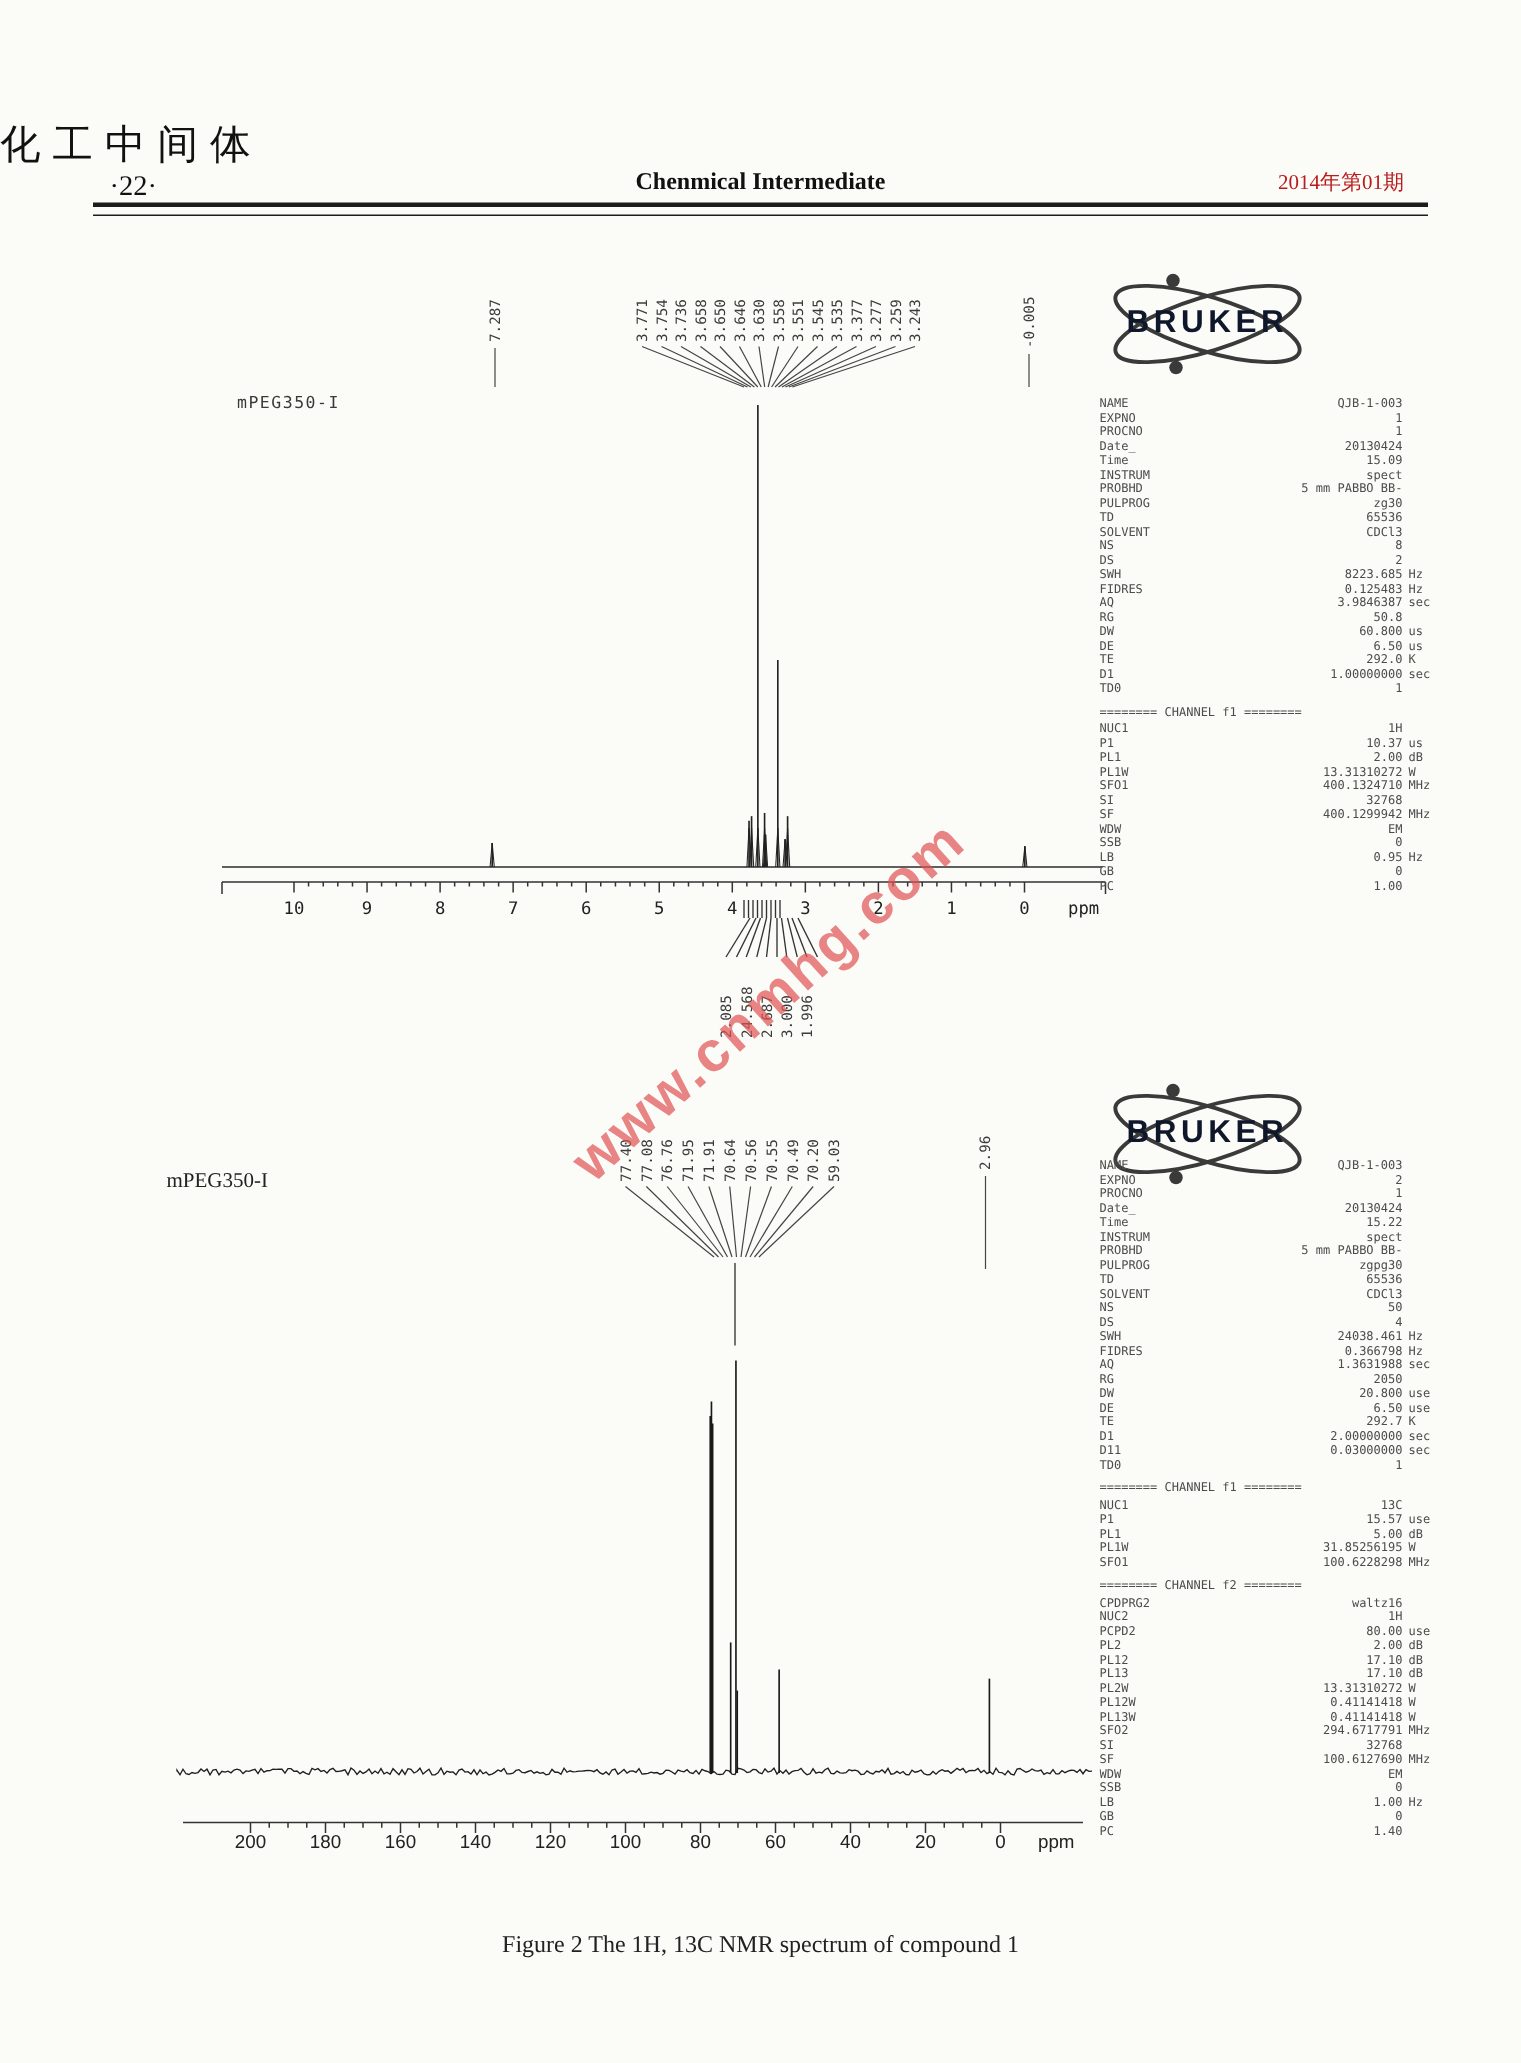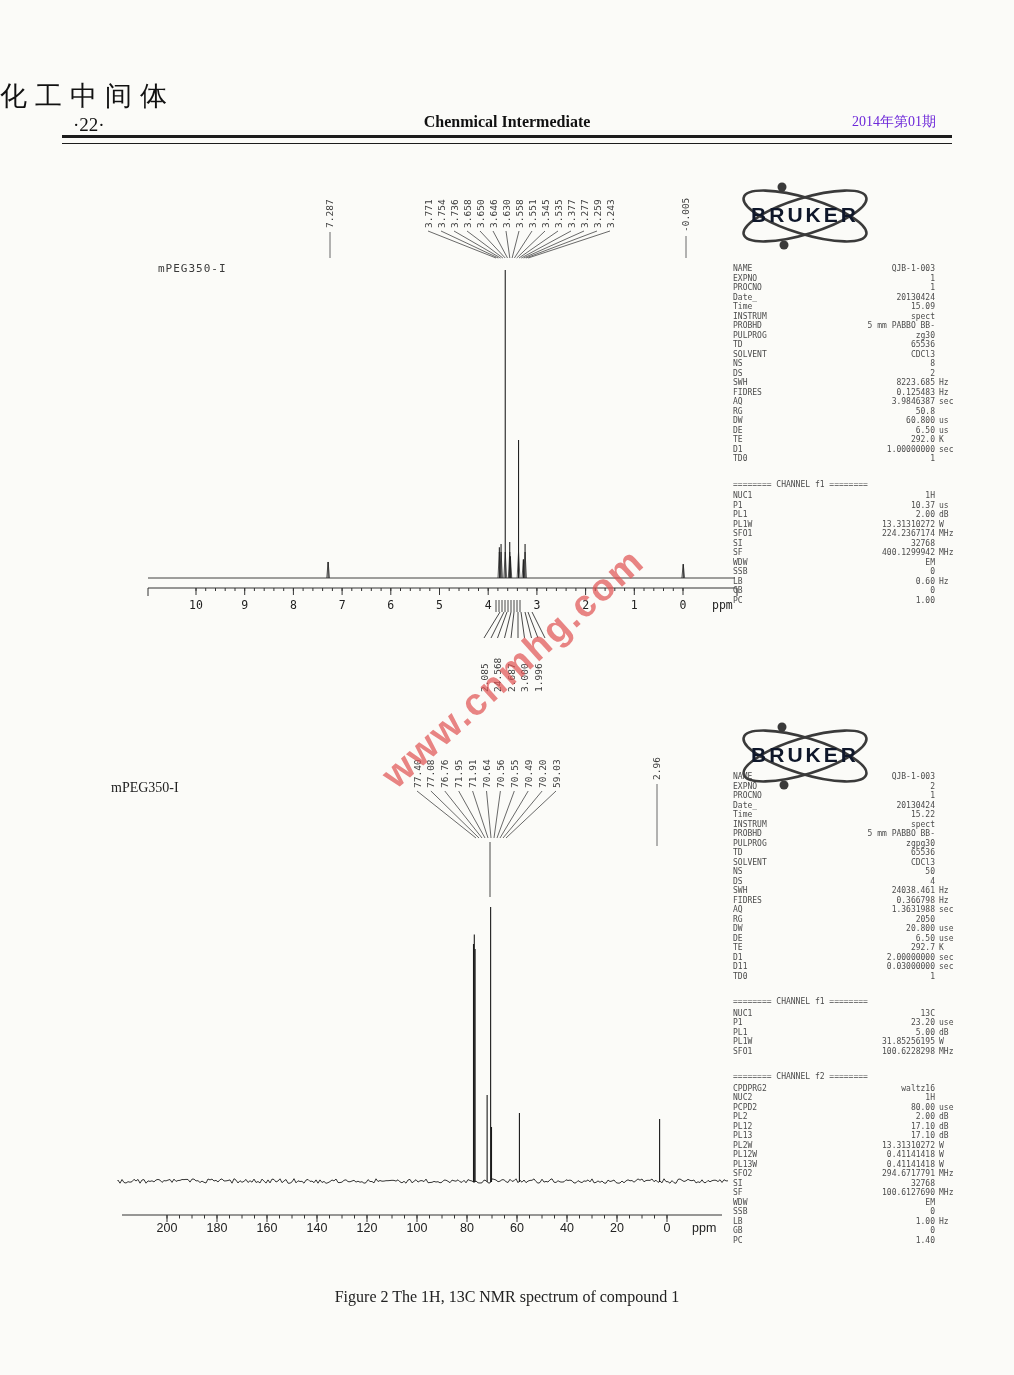--- a/index.html
+++ b/index.html
@@ -3,41 +3,41 @@
 <meta charset="utf-8">
 <style>
   html,body{margin:0;padding:0;background:#888;}
   .page{position:relative;width:1014px;height:1375px;margin:0 auto;background:#fbfbf8;overflow:hidden;
         font-family:"Liberation Serif",serif;color:#1a1a1a;}
   .abs{position:absolute;}
   
   .title-cn{left:0;right:0;top:78px;font-size:27px;letter-spacing:8px;color:#111;}
   .title-en{left:0;right:0;top:113px;text-align:center;font-size:16px;font-weight:bold;color:#111;}
   .pageno{left:73px;top:114px;font-size:19px;color:#111;}
-  .issue{right:78px;top:113px;font-size:14px;color:#6d28d9;}
+  .issue{right:78px;top:113px;font-size:14px;color:#b91c1c;}
   .rule1{left:62px;right:62px;top:135px;border-top:3.5px solid #1c1c1c;}
   .rule2{left:62px;right:62px;top:143px;border-top:1.5px solid #1c1c1c;}
   
   .sample-1h{left:158px;top:262px;font:11px "DejaVu Sans Mono",monospace;color:#3a3a3a;letter-spacing:1px;}
   .sample-13c{left:111px;top:780px;font:14px "Liberation Serif",serif;color:#222;}
   
   .bruker{width:140px;height:80px;}
   .bruker-1{left:735px;top:176px;}
   .bruker-2{left:735px;top:716px;}
   .bruker-text{position:absolute;left:50%;top:50%;transform:translate(-50%,-54%);
     font:bold 21px "Liberation Sans",sans-serif;letter-spacing:3px;color:#0f172a;}
   
   .params{width:238px;}
   .params-1h{left:733px;top:264px;}
   .params-13c{left:733px;top:772px;}
   .prow{display:flex;font:8px "DejaVu Sans Mono",monospace;color:#4c4c4c;line-height:9.5px;height:9.5px;white-space:pre;}
   .pk{width:62px;overflow:hidden;}
   .pv{width:140px;text-align:right;}
   .pu{width:32px;padding-left:4px;}
-  .psec{font:8px "DejaVu Sans Mono",monospace;color:#4c4c4c;line-height:9.5px;height:9.5px;margin-top:16px;margin-bottom:2px;white-space:pre;}
+  .psec{font:8px "DejaVu Sans Mono",monospace;color:#4c4c4c;line-height:9.5px;height:9.5px;margin-top:6px;margin-bottom:2px;white-space:pre;}
   
   .cap-cn{left:0;right:0;top:1256px;text-align:center;font-size:16px;color:#222;letter-spacing:2px;}
   .cap-en{left:0;right:0;top:1288px;text-align:center;font-size:16px;color:#222;}
   
   .watermark{left:513px;top:668px;transform:translate(-50%,-50%) rotate(-42deg);
     font:bold 38px "Liberation Sans",sans-serif;color:#e05252;opacity:.7;letter-spacing:2px;z-index:40;white-space:nowrap;}
   svg{position:absolute;overflow:visible;}
 </style>
 </head>
 <body>
@@ -188,26 +188,26 @@
       <div class="prow"><span class="pk">DW</span><span class="pv">60.800</span><span class="pu">us</span></div>
       <div class="prow"><span class="pk">DE</span><span class="pv">6.50</span><span class="pu">us</span></div>
       <div class="prow"><span class="pk">TE</span><span class="pv">292.0</span><span class="pu">K</span></div>
       <div class="prow"><span class="pk">D1</span><span class="pv">1.00000000</span><span class="pu">sec</span></div>
       <div class="prow"><span class="pk">TD0</span><span class="pv">1</span><span class="pu"></span></div>
       <div class="psec">======== CHANNEL f1 ========</div>
       <div class="prow"><span class="pk">NUC1</span><span class="pv">1H</span><span class="pu"></span></div>
       <div class="prow"><span class="pk">P1</span><span class="pv">10.37</span><span class="pu">us</span></div>
       <div class="prow"><span class="pk">PL1</span><span class="pv">2.00</span><span class="pu">dB</span></div>
       <div class="prow"><span class="pk">PL1W</span><span class="pv">13.31310272</span><span class="pu">W</span></div>
-      <div class="prow"><span class="pk">SFO1</span><span class="pv">224.2367174</span><span class="pu">MHz</span></div>
+      <div class="prow"><span class="pk">SFO1</span><span class="pv">400.1324710</span><span class="pu">MHz</span></div>
       <div class="prow"><span class="pk">SI</span><span class="pv">32768</span><span class="pu"></span></div>
       <div class="prow"><span class="pk">SF</span><span class="pv">400.1299942</span><span class="pu">MHz</span></div>
       <div class="prow"><span class="pk">WDW</span><span class="pv">EM</span><span class="pu"></span></div>
       <div class="prow"><span class="pk">SSB</span><span class="pv">0</span><span class="pu"></span></div>
-      <div class="prow"><span class="pk">LB</span><span class="pv">0.60</span><span class="pu">Hz</span></div>
+      <div class="prow"><span class="pk">LB</span><span class="pv">0.95</span><span class="pu">Hz</span></div>
       <div class="prow"><span class="pk">GB</span><span class="pv">0</span><span class="pu"></span></div>
       <div class="prow"><span class="pk">PC</span><span class="pv">1.00</span><span class="pu"></span></div>
     </div>
 
   <div class="abs watermark">www.cnmhg.com</div>
 
   <div class="abs sample-13c">mPEG350-I</div>
   <svg id="svg-13c" style="left:110px;top:718px;" width="630" height="527" viewBox="0 0 630 527">
       <text x="310.5" y="70" font-family="&quot;DejaVu Sans Mono&quot;,monospace" font-size="9.5" fill="#3c3c3c" transform="rotate(-90 310.5 70)">77.40</text>
       <line x1="307" y1="73" x2="366" y2="120" stroke="#444" stroke-width="0.8"></line>
@@ -287,21 +287,21 @@
       <div class="prow"><span class="pk">AQ</span><span class="pv">1.3631988</span><span class="pu">sec</span></div>
       <div class="prow"><span class="pk">RG</span><span class="pv">2050</span><span class="pu"></span></div>
       <div class="prow"><span class="pk">DW</span><span class="pv">20.800</span><span class="pu">use</span></div>
       <div class="prow"><span class="pk">DE</span><span class="pv">6.50</span><span class="pu">use</span></div>
       <div class="prow"><span class="pk">TE</span><span class="pv">292.7</span><span class="pu">K</span></div>
       <div class="prow"><span class="pk">D1</span><span class="pv">2.00000000</span><span class="pu">sec</span></div>
       <div class="prow"><span class="pk">D11</span><span class="pv">0.03000000</span><span class="pu">sec</span></div>
       <div class="prow"><span class="pk">TD0</span><span class="pv">1</span><span class="pu"></span></div>
       <div class="psec">======== CHANNEL f1 ========</div>
       <div class="prow"><span class="pk">NUC1</span><span class="pv">13C</span><span class="pu"></span></div>
-      <div class="prow"><span class="pk">P1</span><span class="pv">23.20</span><span class="pu">use</span></div>
+      <div class="prow"><span class="pk">P1</span><span class="pv">15.57</span><span class="pu">use</span></div>
       <div class="prow"><span class="pk">PL1</span><span class="pv">5.00</span><span class="pu">dB</span></div>
       <div class="prow"><span class="pk">PL1W</span><span class="pv">31.85256195</span><span class="pu">W</span></div>
       <div class="prow"><span class="pk">SFO1</span><span class="pv">100.6228298</span><span class="pu">MHz</span></div>
       <div class="psec">======== CHANNEL f2 ========</div>
       <div class="prow"><span class="pk">CPDPRG2</span><span class="pv">waltz16</span><span class="pu"></span></div>
       <div class="prow"><span class="pk">NUC2</span><span class="pv">1H</span><span class="pu"></span></div>
       <div class="prow"><span class="pk">PCPD2</span><span class="pv">80.00</span><span class="pu">use</span></div>
       <div class="prow"><span class="pk">PL2</span><span class="pv">2.00</span><span class="pu">dB</span></div>
       <div class="prow"><span class="pk">PL12</span><span class="pv">17.10</span><span class="pu">dB</span></div>
       <div class="prow"><span class="pk">PL13</span><span class="pv">17.10</span><span class="pu">dB</span></div>

